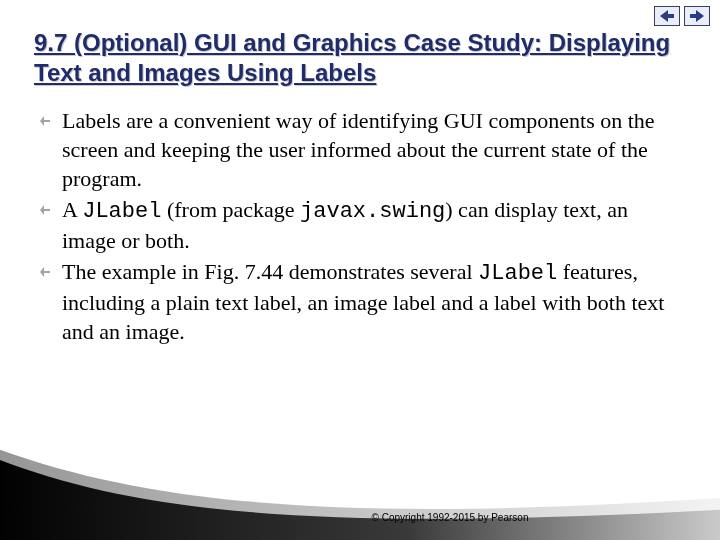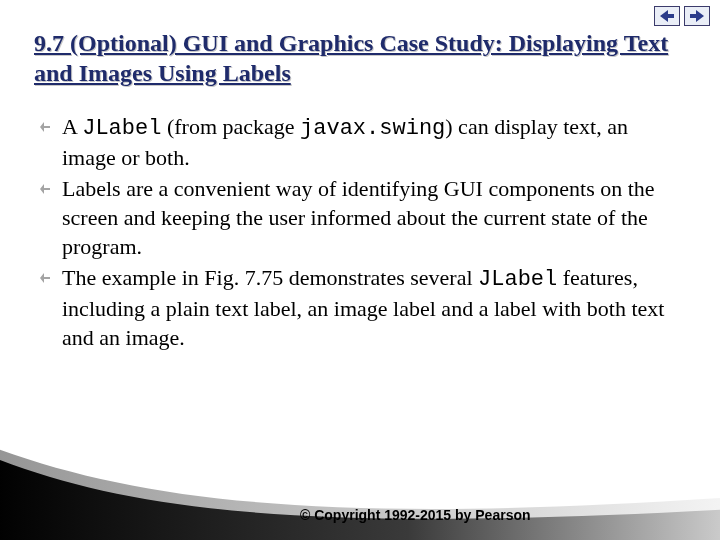--- a/index.html
+++ b/index.html
@@ -32,26 +32,26 @@
     height: 20px;
     border: 1px solid #3b3b6b;
     background: #eaeef7;
     display: flex;
     align-items: center;
     justify-content: center;
     box-sizing: border-box;
   }
   .nav-btn svg { display: block; }
   h1.title {
-    font-family: Liberation Serif, serif;
+    font-family: Liberation Sans, sans-serif;
     font-weight: bold;
     font-size: 24px;
     line-height: 1.25;
     color: #1f2b6b;
-    margin: 0 0 24px 0;
+    margin: 0 0 18px 0;
     text-shadow: 1px 1px 0 #c8c8c8;
     text-decoration: underline;
   }
   ul.bullets {
     list-style: none;
     padding: 0 2px 0 6px;
     margin: 0;
     font-size: 22px;
     line-height: 1.32;
   }
@@ -74,26 +74,25 @@
     opacity: 0.55;
   }
   .mono {
     font-family: "Courier New", Courier, monospace;
   }
   .footer-copy {
     position: absolute;
     bottom: 16px;
     right: 120px;
     width: 300px;
-    text-align: left;
+    text-align: center;
     font-family: Verdana, Geneva, sans-serif;
-    font-size: 14px;
+    font-size: 10px;
     line-height: 1.3;
     color: #000;
-    font-weight: bold;
   }
   .swoosh {
     position: absolute;
     left: -10px;
     bottom: -6px;
     width: 760px;
     height: 110px;
     pointer-events: none;
   }
 </style>
@@ -112,27 +111,27 @@
       <svg width="14" height="12" viewBox="0 0 14 12">
         <polygon points="6,0 14,6 6,12 6,8 0,8 0,4 6,4" fill="#2b3b8a"></polygon>
       </svg>
     </div>
   </div>
 
   <h1 class="title">9.7  (Optional) GUI and Graphics Case Study: Displaying Text and Images Using Labels</h1>
 
   <ul class="bullets">
     <li>
+      <span>Labels are a convenient way of identifying GUI components on the screen and keeping the user informed about the current state of the program.</span>
+    </li>
+    <li>
       <span>A </span><span class="mono">JLabel</span><span> (from package </span><span class="mono">javax.swing</span><span>) can display text, an image or both.</span>
     </li>
     <li>
-      <span>Labels are a convenient way of identifying GUI components on the screen and keeping the user informed about the current state of the program.</span>
-    </li>
-    <li>
-      <span>The example in Fig. 7.75 demonstrates several </span><span class="mono">JLabel</span><span> features, including a plain text label, an image label and a label with both text and an image.</span>
+      <span>The example in Fig. 7.44 demonstrates several </span><span class="mono">JLabel</span><span> features, including a plain text label, an image label and a label with both text and an image.</span>
     </li>
   </ul>
 
   <svg class="swoosh" viewBox="0 0 760 110" preserveAspectRatio="none">
     <defs>
       <linearGradient id="g1" x1="0" y1="0" x2="1" y2="0">
         <stop offset="0" stop-color="#000000"></stop>
         <stop offset="0.55" stop-color="#3a3a3a"></stop>
         <stop offset="1" stop-color="#d8d8d8"></stop>
       </linearGradient>

